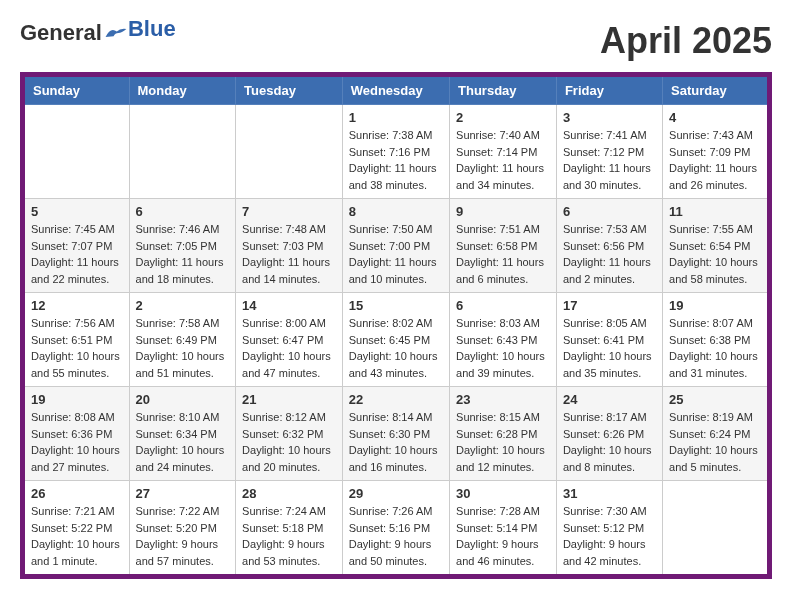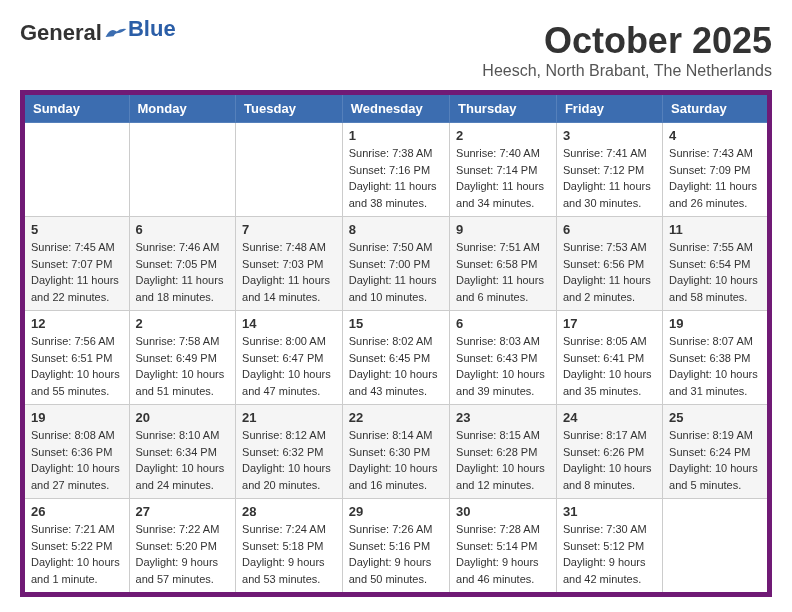--- a/index.html
+++ b/index.html
@@ -95,22 +95,21 @@
   <div class="logo">
     <div class="logo-top-row">
       <span class="logo-general" style="font-size:22px;font-weight:bold;">General</span>
       <svg class="logo-bird" viewBox="0 0 30 20" xmlns="http://www.w3.org/2000/svg">
         <path d="M2,15 Q8,2 16,8 Q20,4 28,5 Q22,10 18,10 Q14,10 12,14 Z" fill="#3c6db0"></path>
       </svg>
     </div>
     <span class="logo-blue" style="font-size:22px;font-weight:bold;color:#2b5ea7;margin-top:-4px;">Blue</span>
   </div>
   <div class="title-area">
-    <div class="month-title">October 2025</div>
-    <div class="location-title">Heesch, North Brabant, The Netherlands</div>
+    <div class="month-title">April 2025</div>
   </div>
 </div>
 
 <table class="calendar">
   <thead>
     <tr id="weekday-header">
         <th>Sunday</th>
         <th>Monday</th>
         <th>Tuesday</th>
         <th>Wednesday</th>

